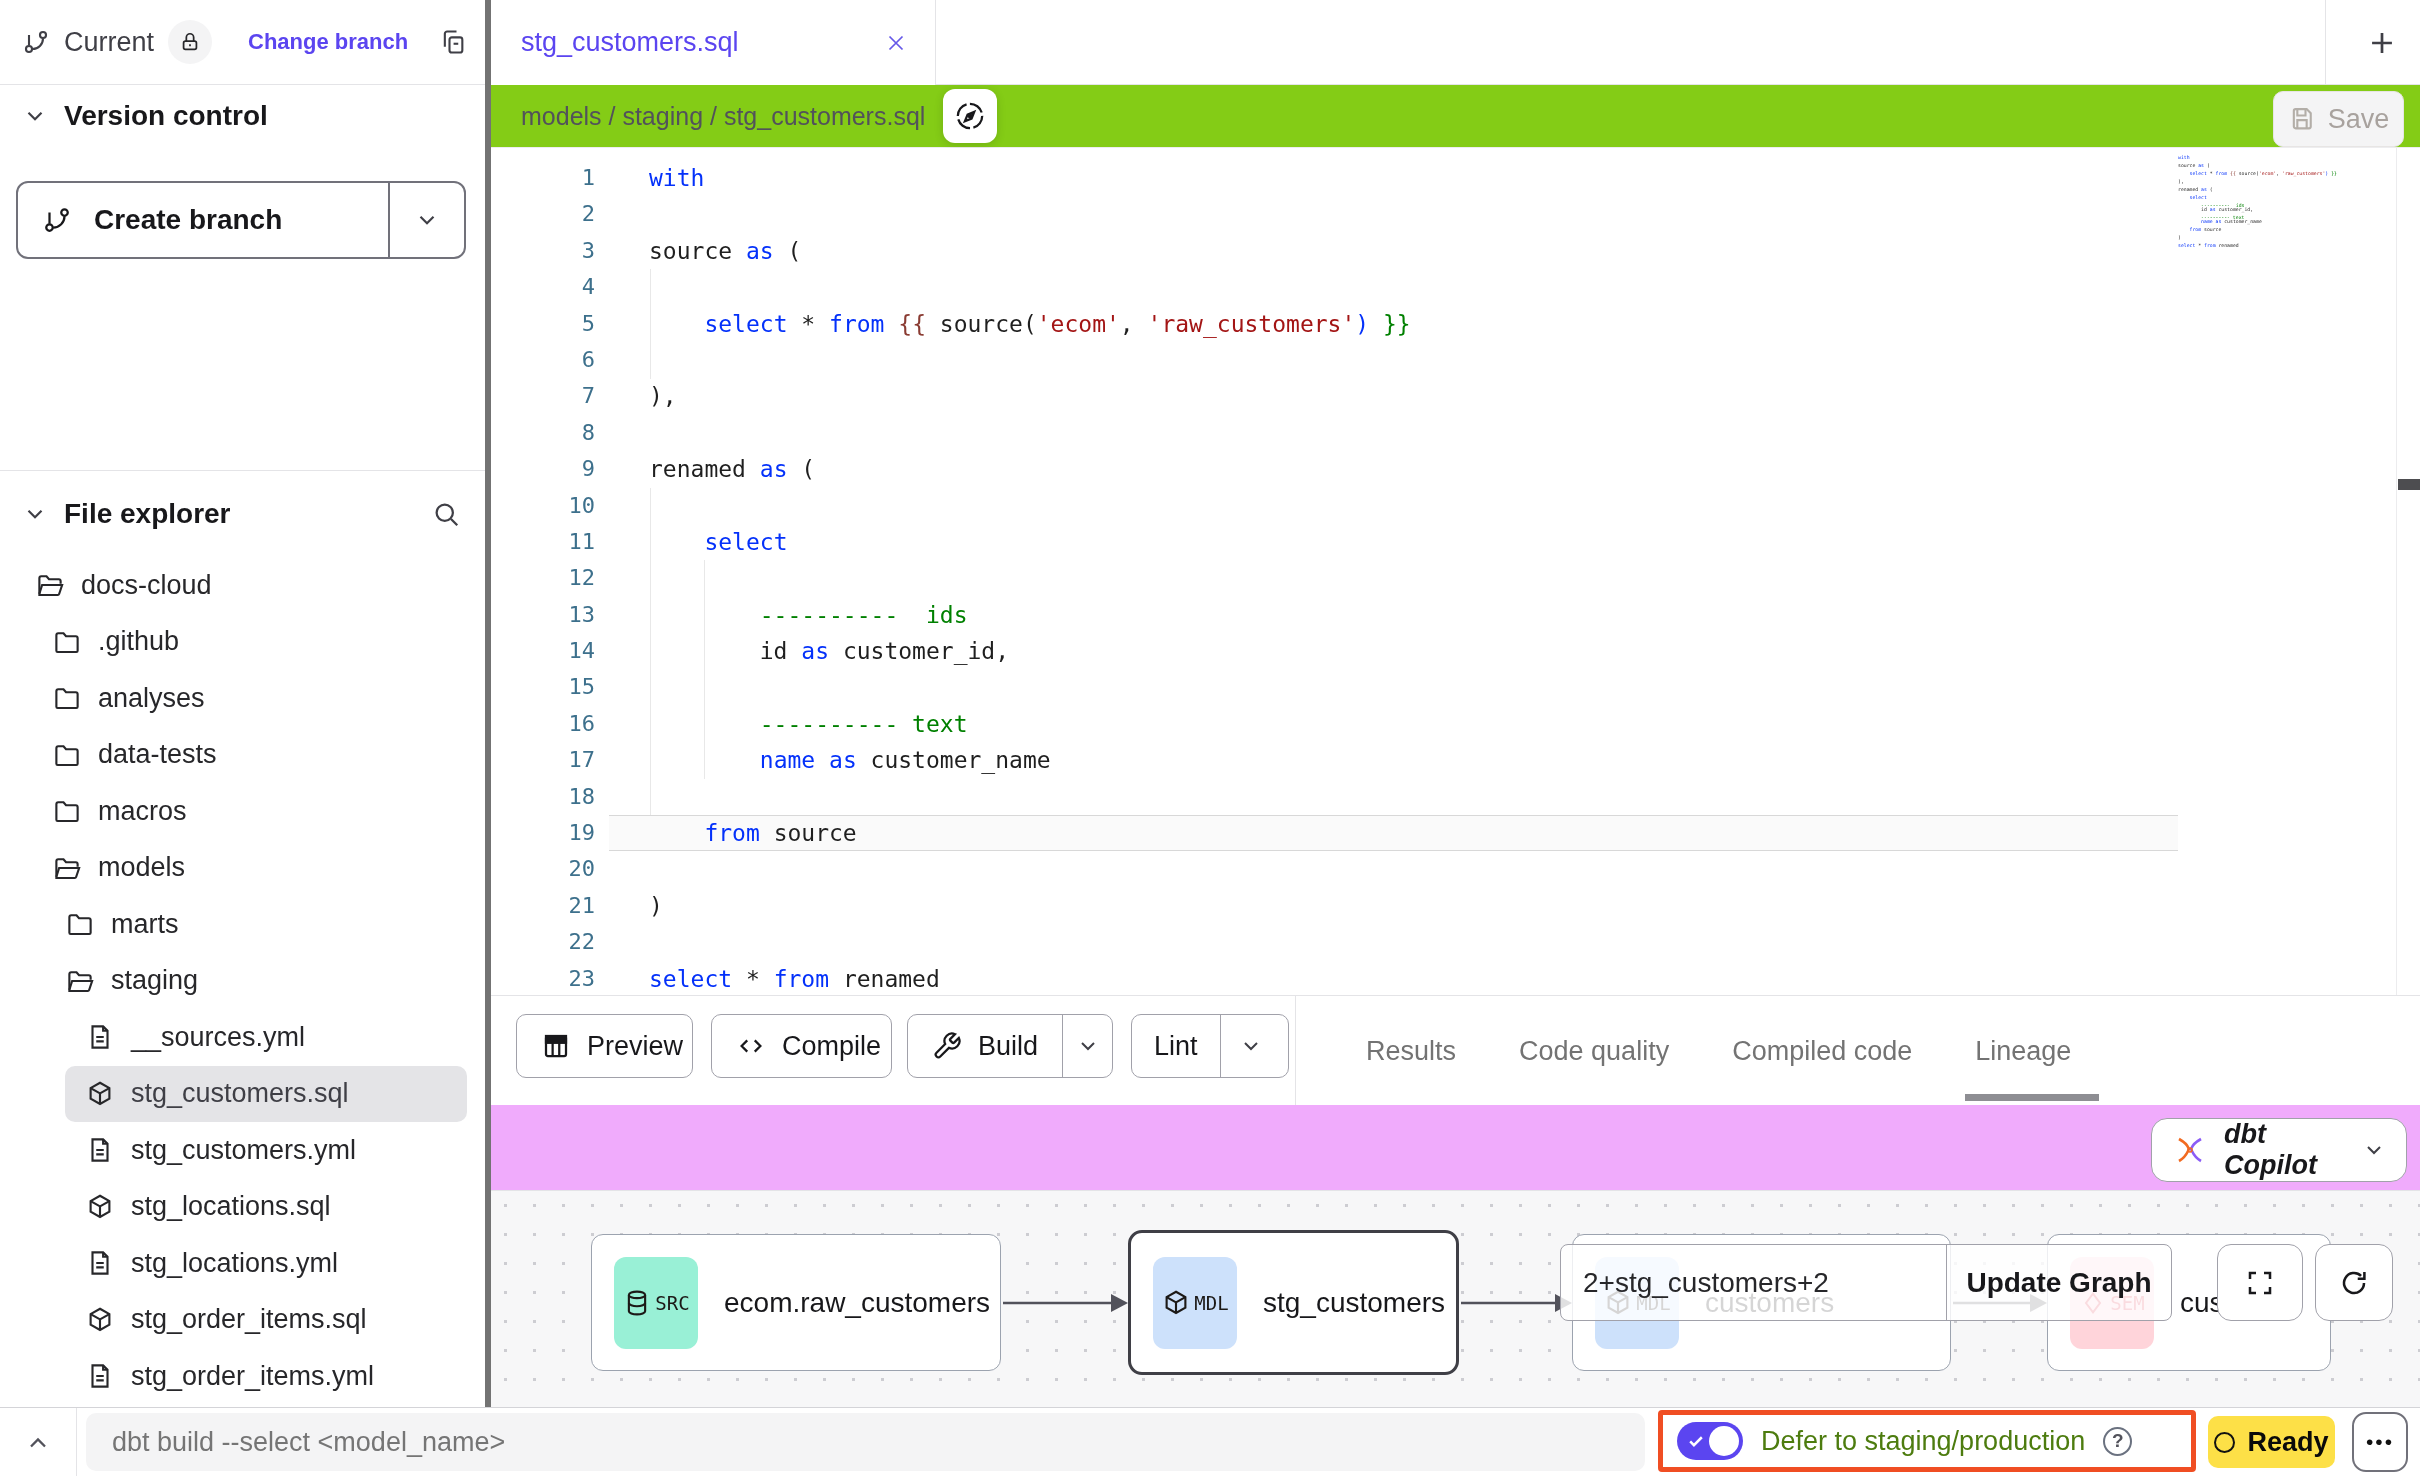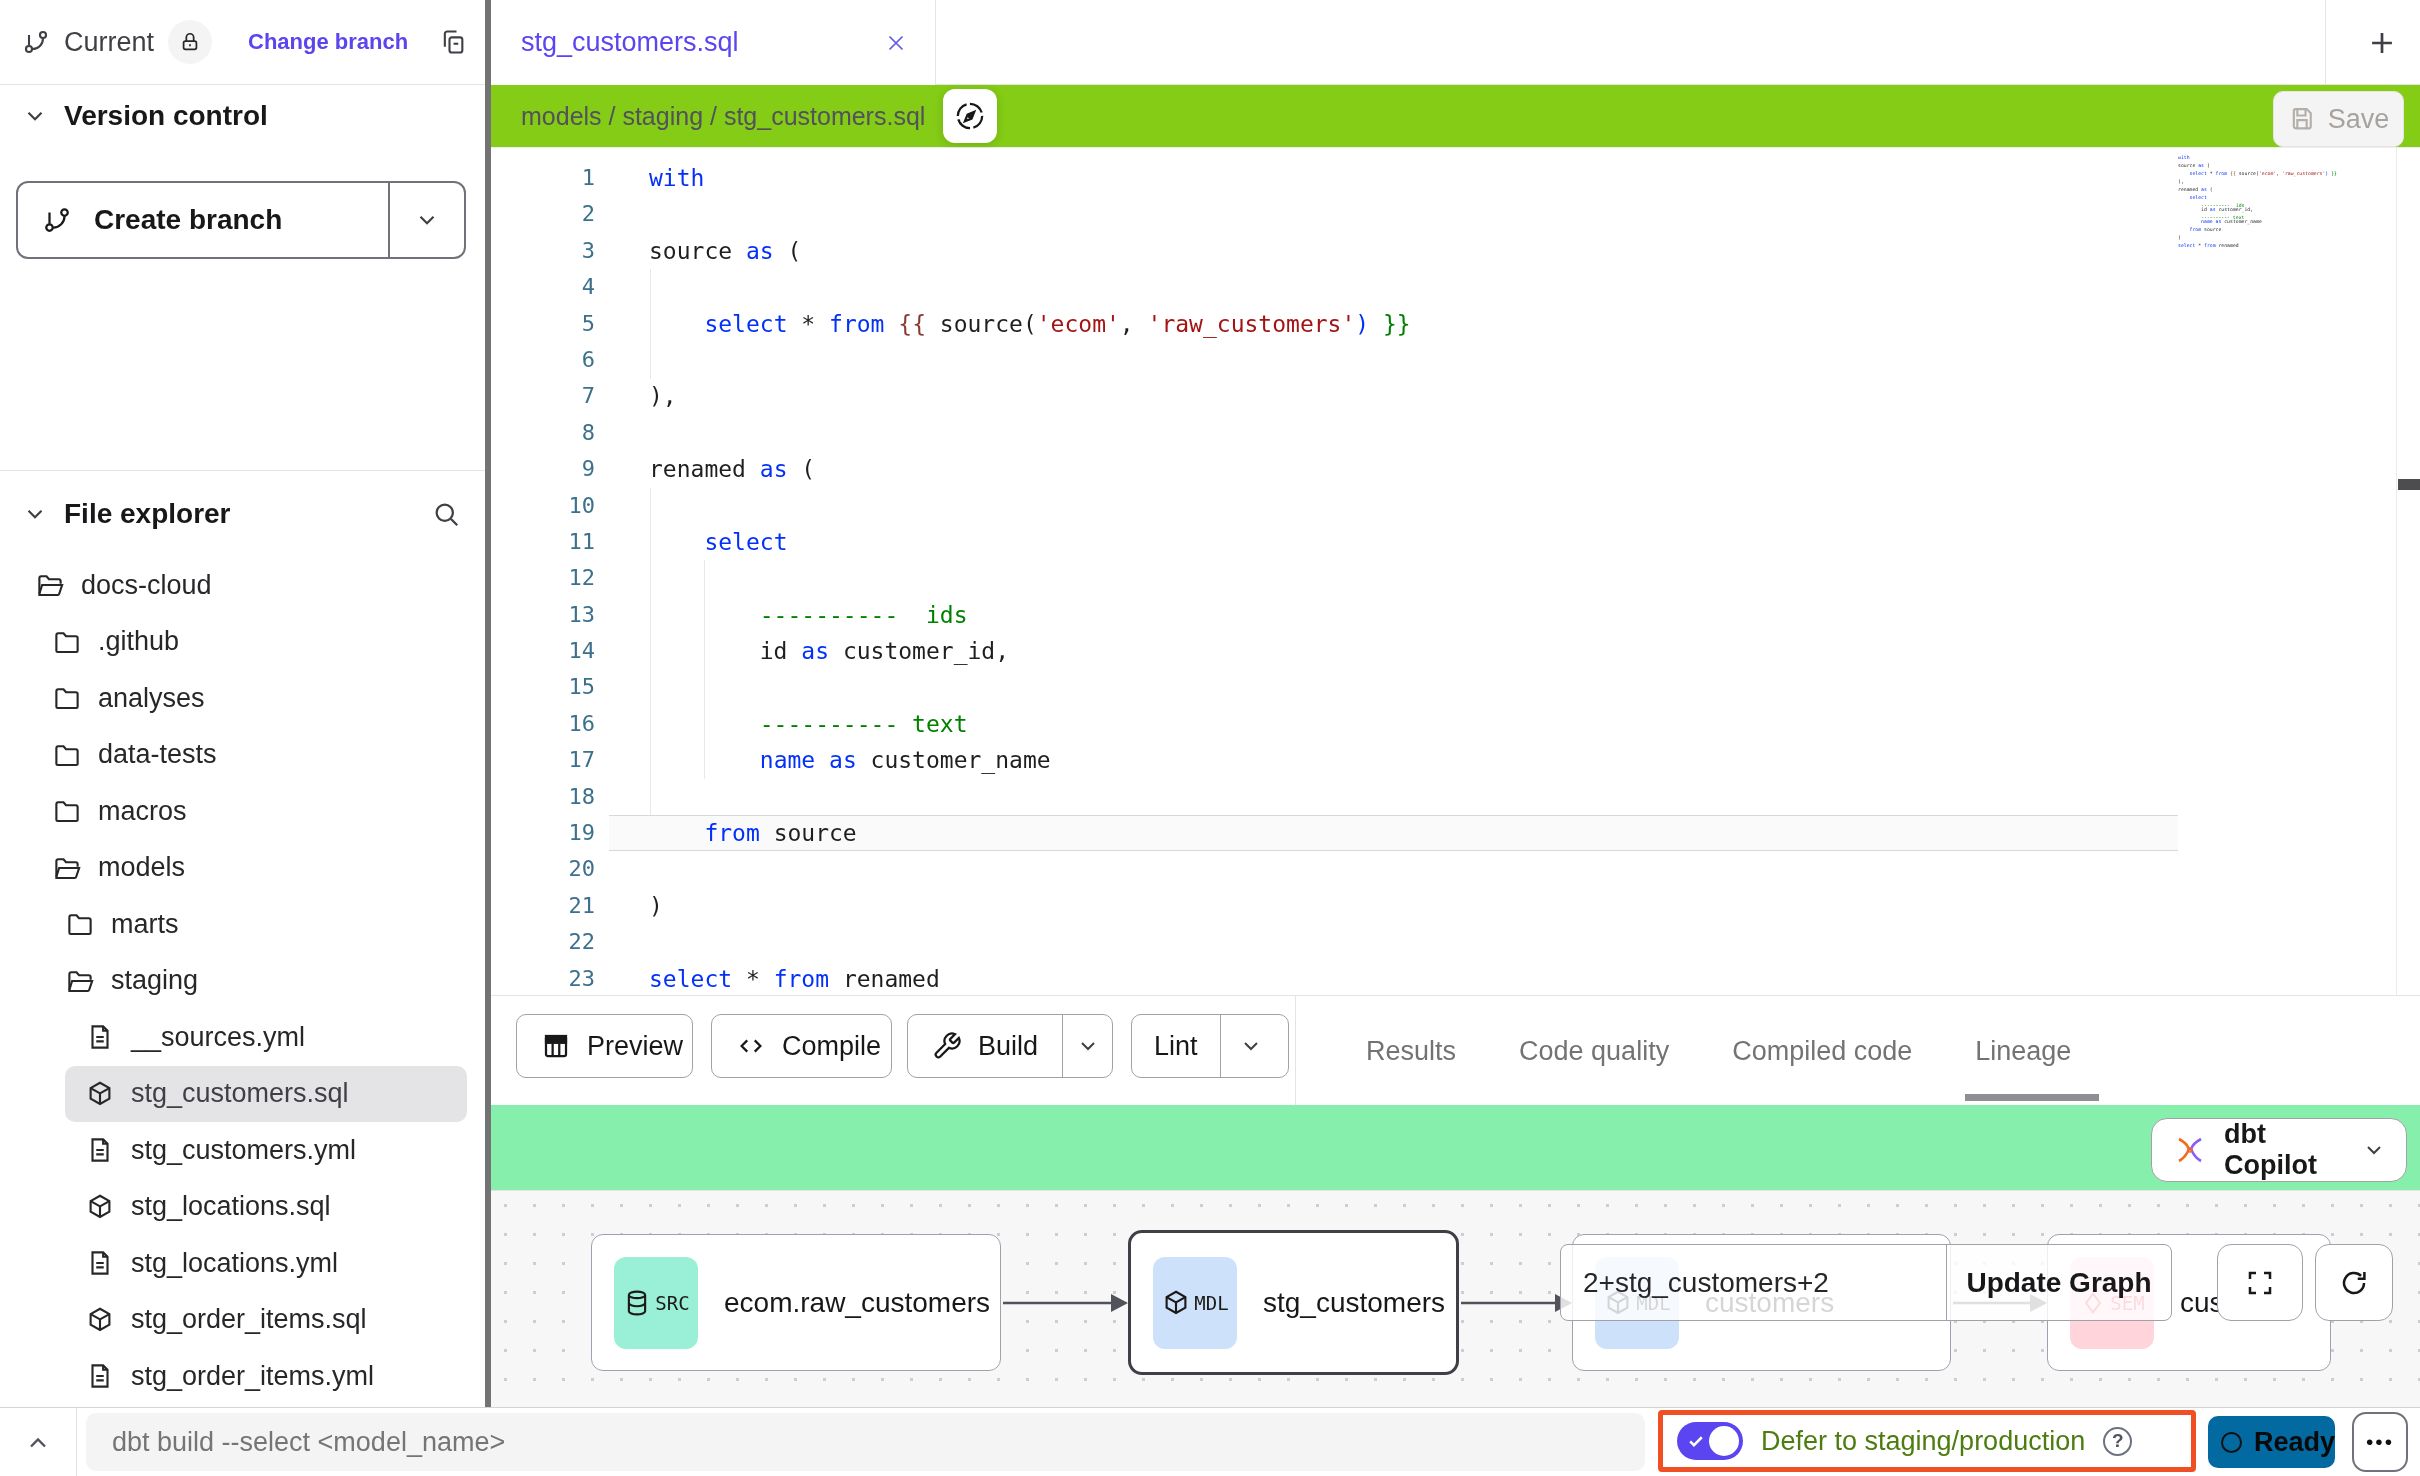--- a/index.html
+++ b/index.html
@@ -57,21 +57,21 @@
   .btn .bmain{display:flex;align-items:center;gap:16px;padding:0 24px;}
   .btn .barrow{width:62px;border-left:1.6px solid #a1a1aa;display:flex;align-items:center;justify-content:center;}
   .b-preview{left:25px;width:177px;} .b-compile{left:220px;width:181px;}
   .b-build{left:416px;width:206px;} .b-lint{left:640px;width:158px;}
   .b-lint .bmain{padding:0 22px;}
   .tb-div{position:absolute;left:804px;top:0;height:110px;width:1px;background:#e4e4e7;}
   .ptabs{position:absolute;left:875px;top:0;height:110px;display:flex;gap:63px;align-items:center;}
   .ptab{font-size:27px;color:#737373;position:relative;height:100%;display:flex;align-items:center;cursor:pointer;}
   .ptab.active::after{content:"";position:absolute;left:-10px;right:-28px;bottom:5px;height:7px;background:#8e8e93;}
   
-  .copilot-row{position:absolute;top:1105px;left:0;right:0;height:85px;background:#86efac;}
+  .copilot-row{position:absolute;top:1105px;left:0;right:0;height:85px;background:#f0abfc;font-style:italic;}
   .copilot-btn{position:absolute;right:13px;top:13px;width:256px;height:64px;border:1.6px solid #a1a1aa;border-radius:16px;background:#fff;display:flex;align-items:center;gap:16px;padding:0 20px;font-size:27px;font-weight:600;color:#18181b;}
   .copilot-btn .ic.chev{margin-left:auto;}
   
   .canvas{position:absolute;top:1190px;left:0;right:0;height:217px;border-top:1px solid #e4e4e7;background-color:#f7f7f8;background-image:radial-gradient(circle,#cdcdd2 1.6px,transparent 1.8px);background-size:29px 29px;overflow:hidden;}
   .edges{position:absolute;left:0;top:0;z-index:1;}
   .node{position:absolute;background:#fff;border:1.6px solid #9ca3af;border-radius:12px;display:flex;align-items:center;gap:26px;padding:0 22px;z-index:2;}
   .node.selected{border:3.5px solid #3f3f46;border-radius:14px;}
   .nlabel{font-size:28px;color:#18181b;white-space:nowrap;}
   .badge{width:84px;height:92px;border-radius:12px;display:flex;flex-direction:row;align-items:center;justify-content:center;gap:3px;font-family:"DejaVu Sans Mono",monospace;font-size:19px;color:#1c1917;flex:none;}
   .badge.src{background:#99f0d6;} .badge.mdl{background:#cde1fb;} .badge.sem{background:#ffd4da;color:#e23c52;}
@@ -85,21 +85,21 @@
   .fchev{position:absolute;left:16px;top:13px;width:44px;height:44px;display:flex;align-items:center;justify-content:center;}
   .fdiv{position:absolute;left:76px;top:0;bottom:0;width:1px;background:#e4e4e7;}
   .cmd{position:absolute;left:86px;top:5px;width:1559px;height:58px;background:#f4f4f5;border-radius:10px;display:flex;align-items:center;}
   .cmd input{width:100%;border:none;background:transparent;outline:none;padding-left:26px;font-size:27px;color:#71717a;font-family:"Liberation Sans",sans-serif;}
   .defer{position:absolute;left:1658px;top:2px;width:538px;height:62px;border:5px solid #f04e23;border-radius:4px;background:#fff;display:flex;align-items:center;gap:18px;padding:0 14px;}
   .toggle{width:66px;height:38px;background:#5b45f0;border-radius:19px;position:relative;flex:none;cursor:pointer;}
   .toggle .chk{position:absolute;left:9px;top:9px;}
   .toggle .knob{position:absolute;right:4px;top:4px;width:30px;height:30px;border-radius:50%;background:#fff;}
   .defer-label{font-size:27px;color:#4d7c0f;white-space:nowrap;}
   .qmark{width:29px;height:29px;border:2px solid #6b7280;border-radius:50%;display:flex;align-items:center;justify-content:center;font-size:19px;font-weight:bold;color:#52525b;flex:none;}
-  .ready{position:absolute;left:2208px;top:8px;width:127px;height:52px;background:#0369a1;border-radius:10px;display:flex;align-items:center;justify-content:flex-end;gap:12px;font-size:27px;font-weight:600;color:#0a0a0a;}
+  .ready{position:absolute;left:2208px;top:8px;width:127px;height:52px;background:#fde047;border-radius:10px;display:flex;align-items:center;justify-content:center;gap:12px;font-size:27px;font-weight:600;color:#0a0a0a;}
   .ready .rc{width:21px;height:21px;border:2.6px solid #111;border-radius:50%;}
   .more{position:absolute;left:2352px;top:4px;width:56px;height:60px;border:2px solid #71717a;border-radius:14px;display:flex;align-items:center;justify-content:center;font-size:21px;letter-spacing:2px;color:#111;background:#fff;}
 </style>
 </head>
 <body>
 
 <aside class="sidebar">
   <div class="side-top">
     <span class="ic">
       <svg width="28" height="28" viewBox="0 0 24 24" fill="none" stroke="#3f3f46" stroke-width="1.8">

